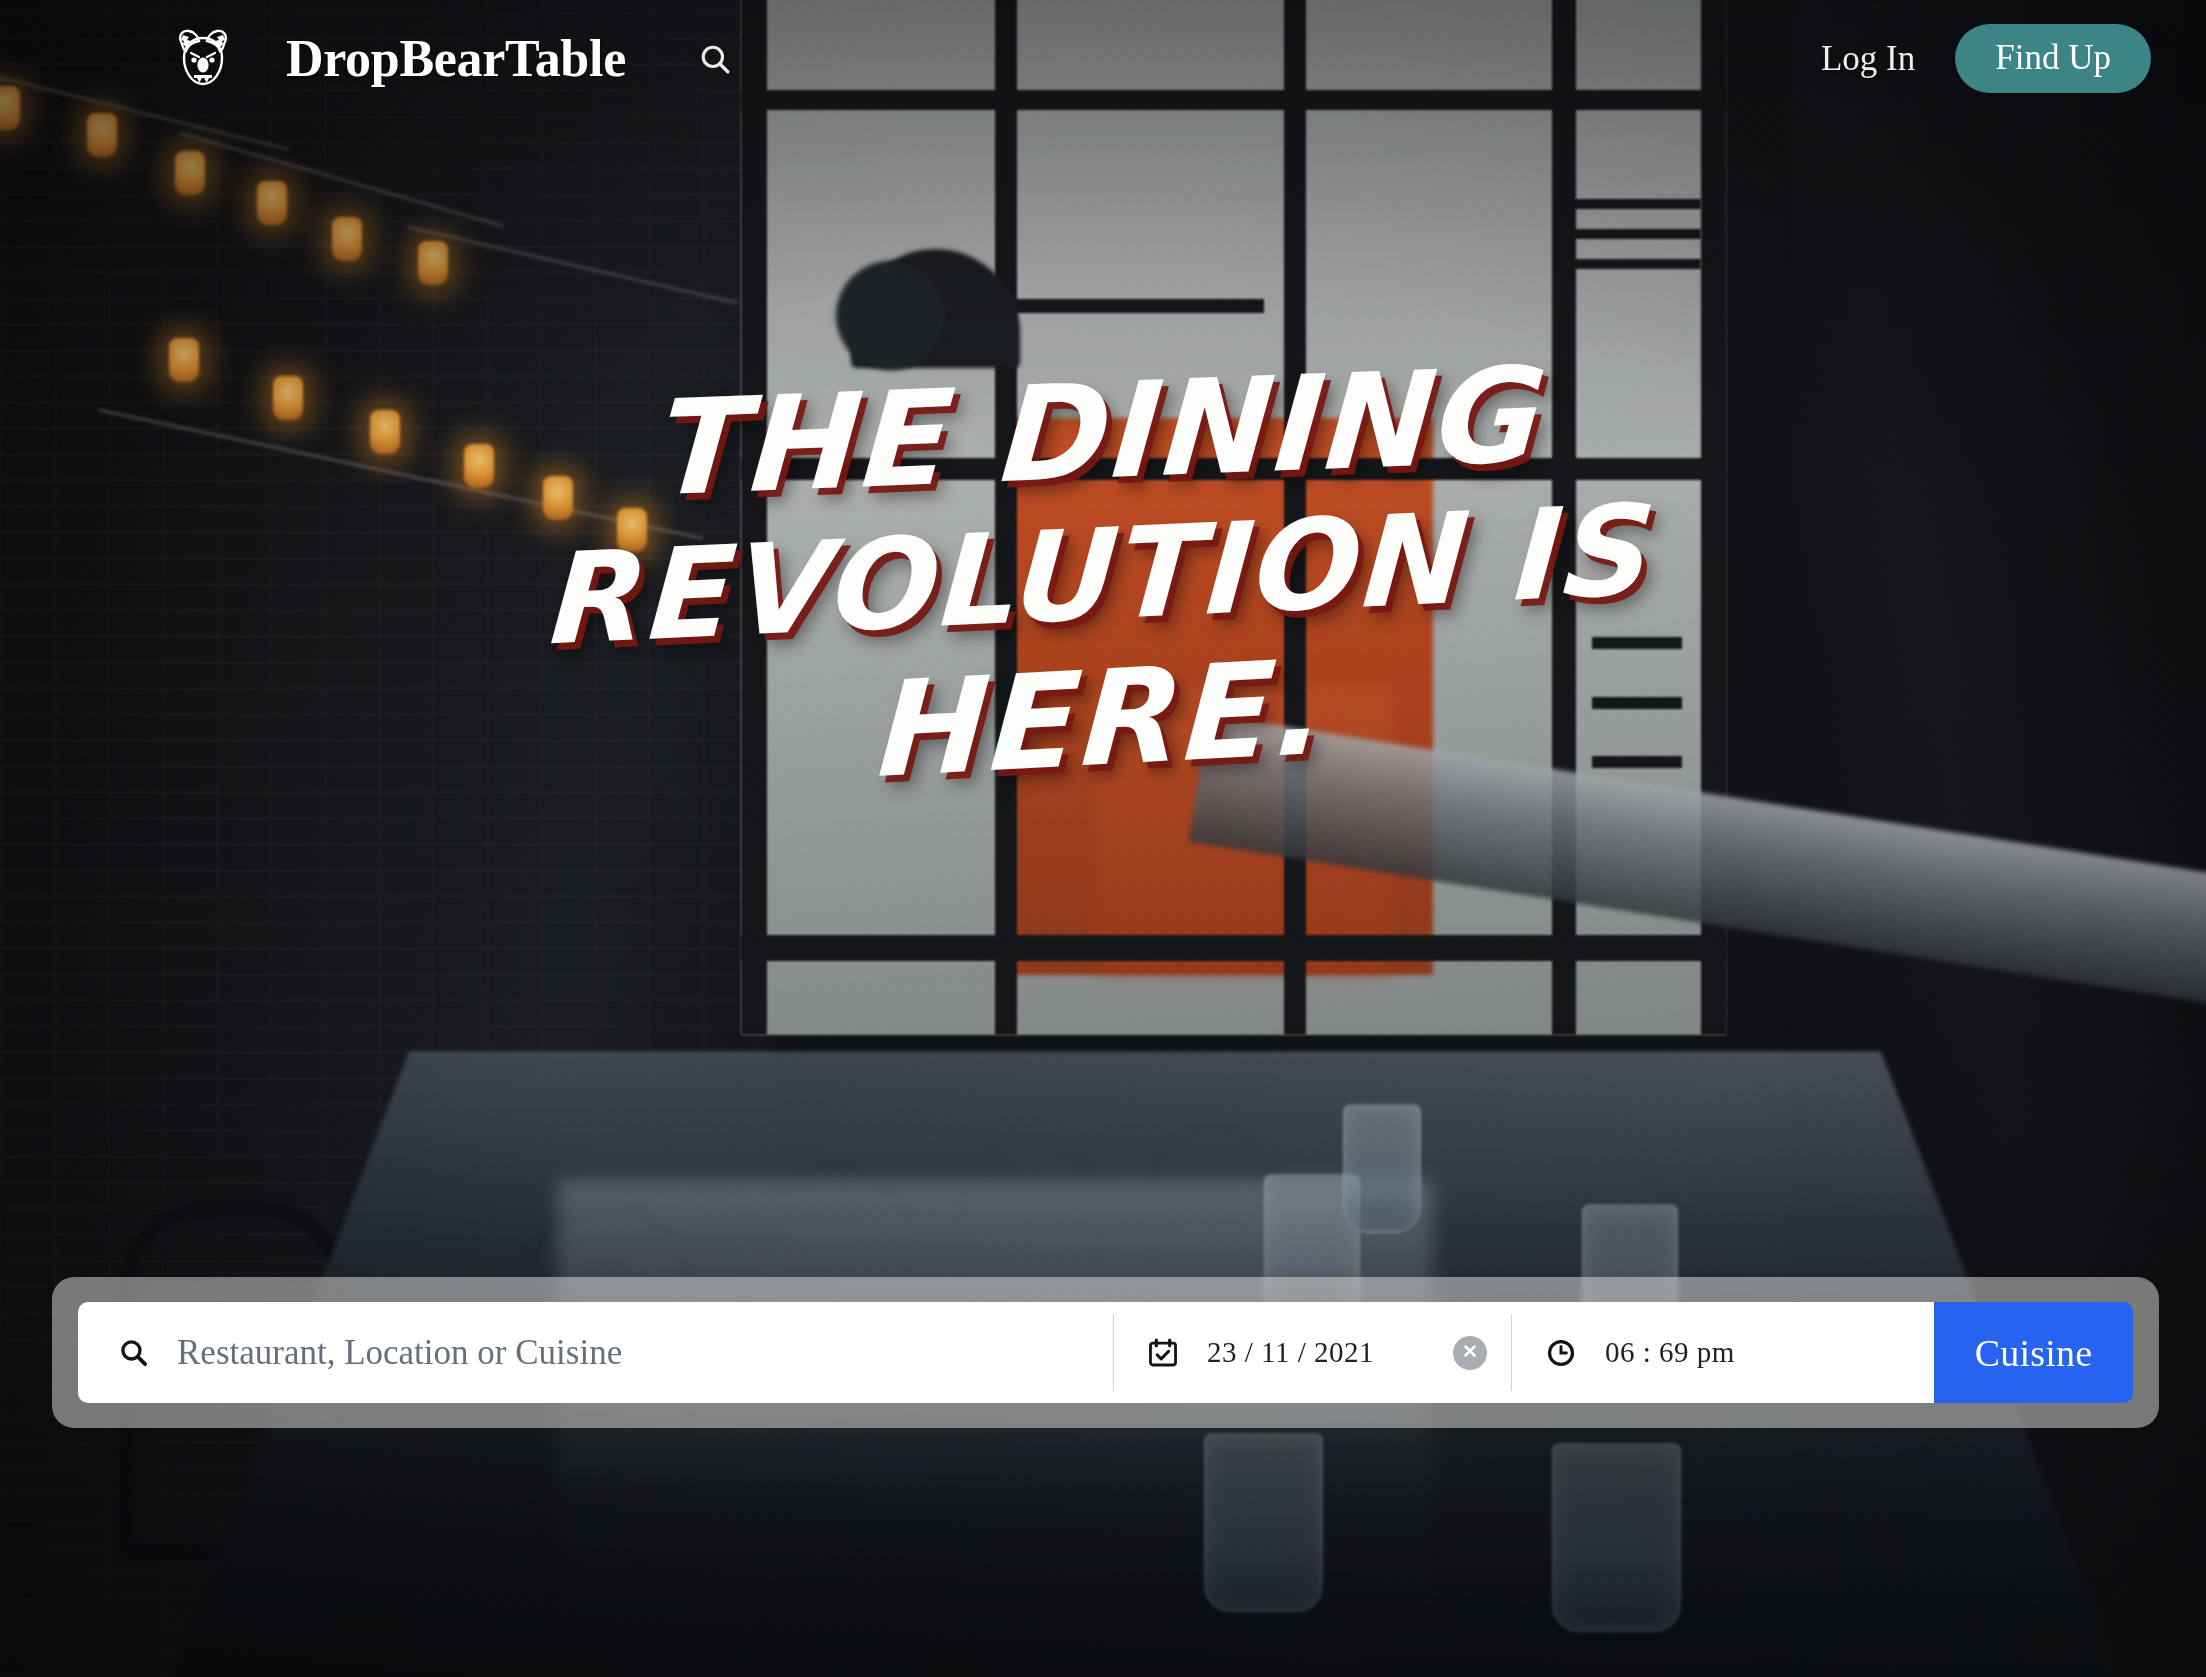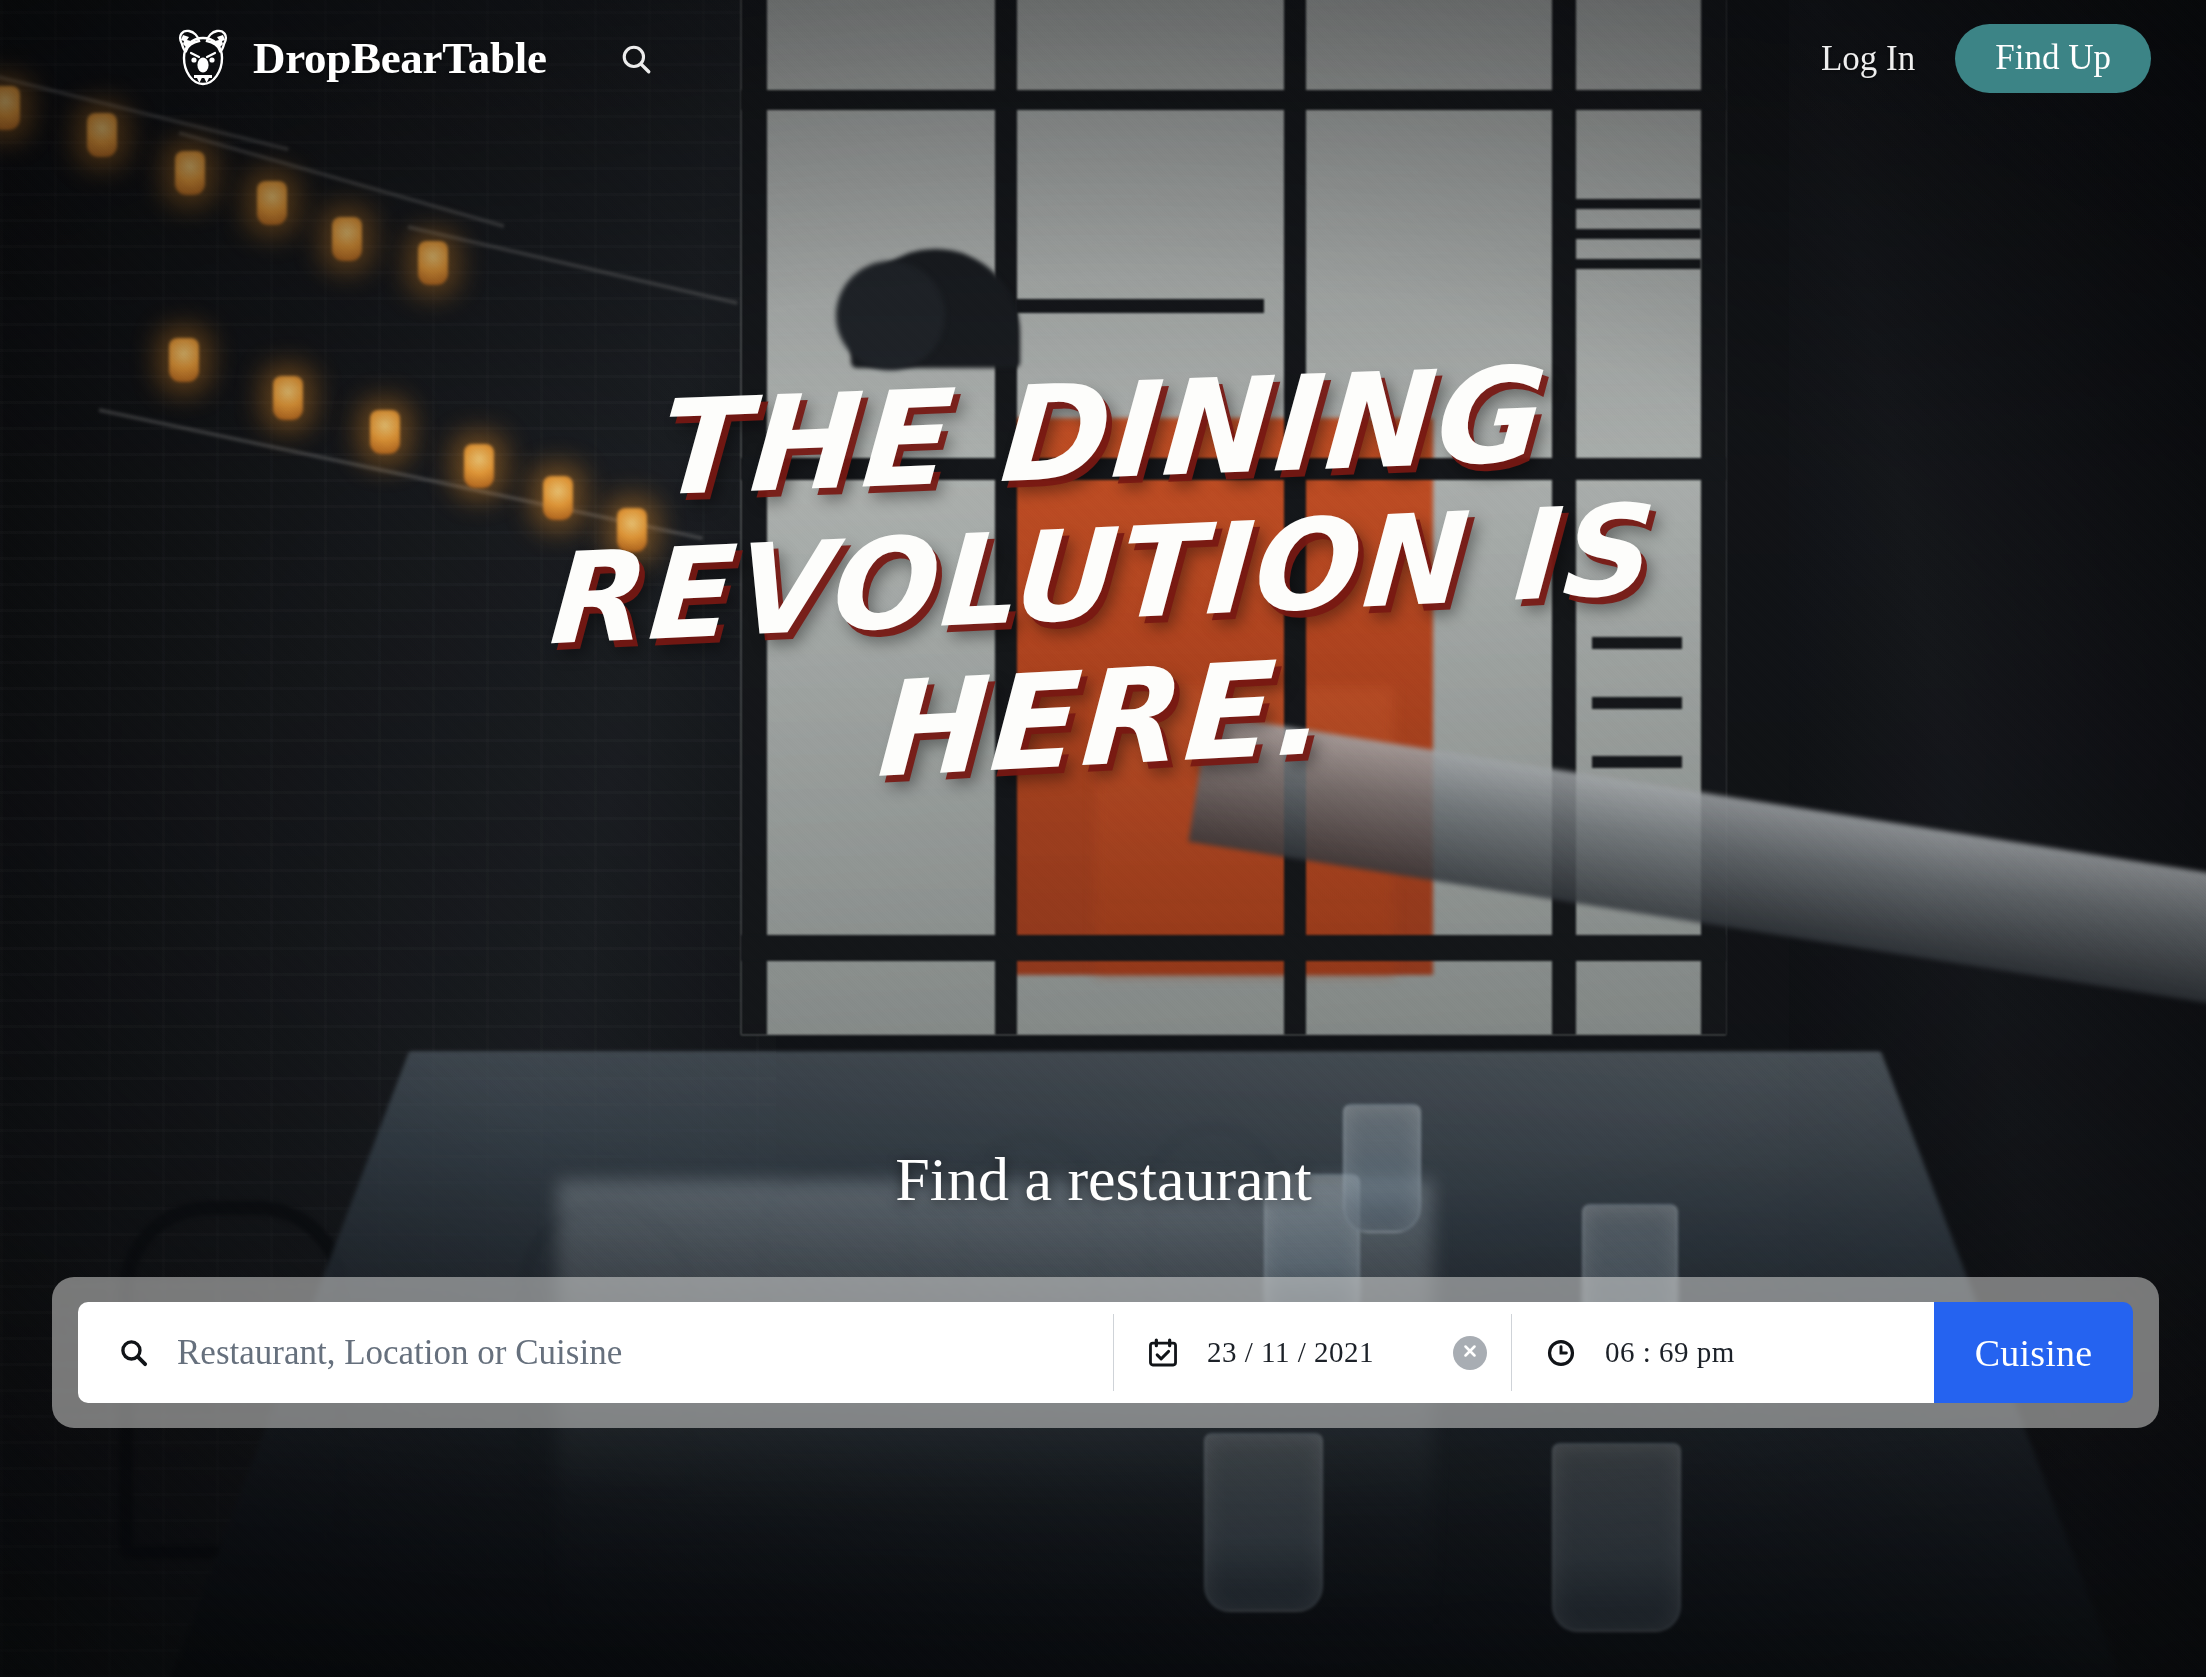--- a/index.html
+++ b/index.html
@@ -178,26 +178,27 @@
   }
   .brand {
     display: flex;
     align-items: center;
     gap: 16px;
     text-decoration: none;
   }
   .brand-logo { width: 68px; height: 62px; display:block; }
   .brand-name {
     color: #ffffff;
-    font-size: 45px;
+    font-size: 52px;
     font-weight: 700;
     letter-spacing: -0.3px;
     line-height: 1;
     font-family: "Liberation Serif","DejaVu Serif",serif;
     text-shadow: 0 1px 4px rgba(0,0,0,.55);
+    margin-left: 33px;
   }
   .header-search-btn {
     margin-left: 66px;
     width: 46px; height: 46px;
     display: flex; align-items: center; justify-content: center;
     background: none; border: none; cursor: pointer;
   }
   .header-search-btn svg { display:block; }
   .header-right {
     margin-left: auto;
@@ -475,21 +476,20 @@
     </nav>
   </header>
 
   <div class="hero">
     <h1 class="headline">
       <span class="l1">The Dining</span>
       <span class="l2">Revolution is</span>
       <span class="l3">Here.</span>
     </h1>
 
-    <h2 class="find-title">Find a restaurant</h2>
   </div>
 
   <form class="searchbar-shell">
 
     <div class="sb-field sb-query">
       <span class="sb-icon">
         <svg width="31" height="31" viewBox="0 0 24 24" fill="none">
           <circle cx="10.4" cy="10.4" r="6.6" stroke="#111418" stroke-width="2.6"></circle>
           <path d="M15.4 15.4L21 21" stroke="#111418" stroke-width="3" stroke-linecap="round"></path>
         </svg>

